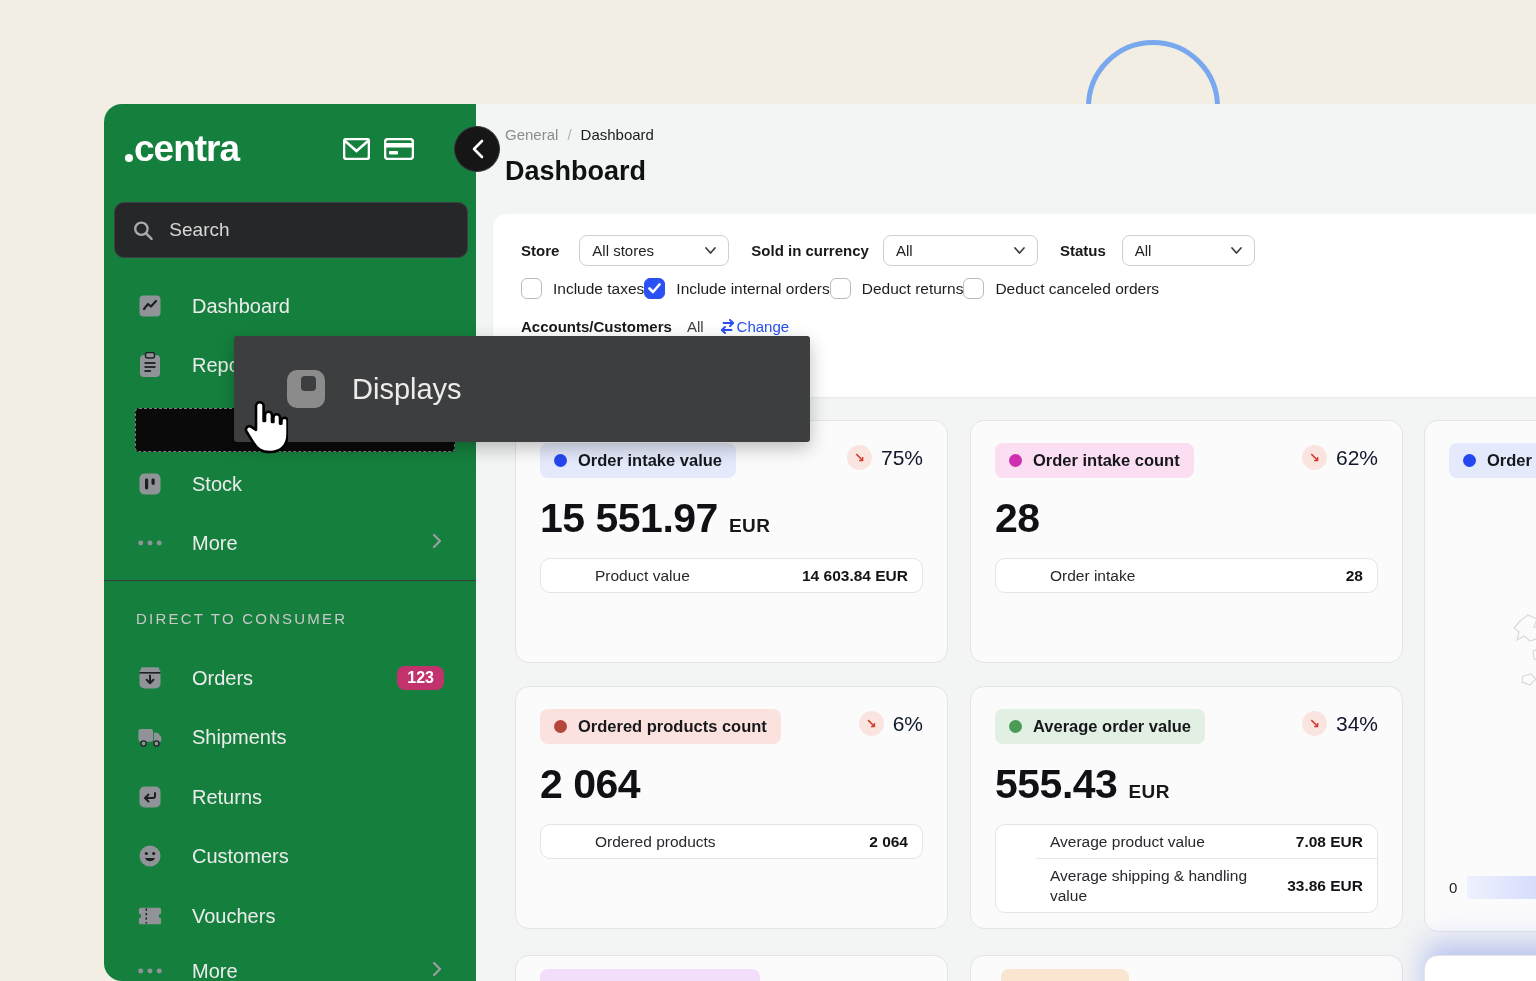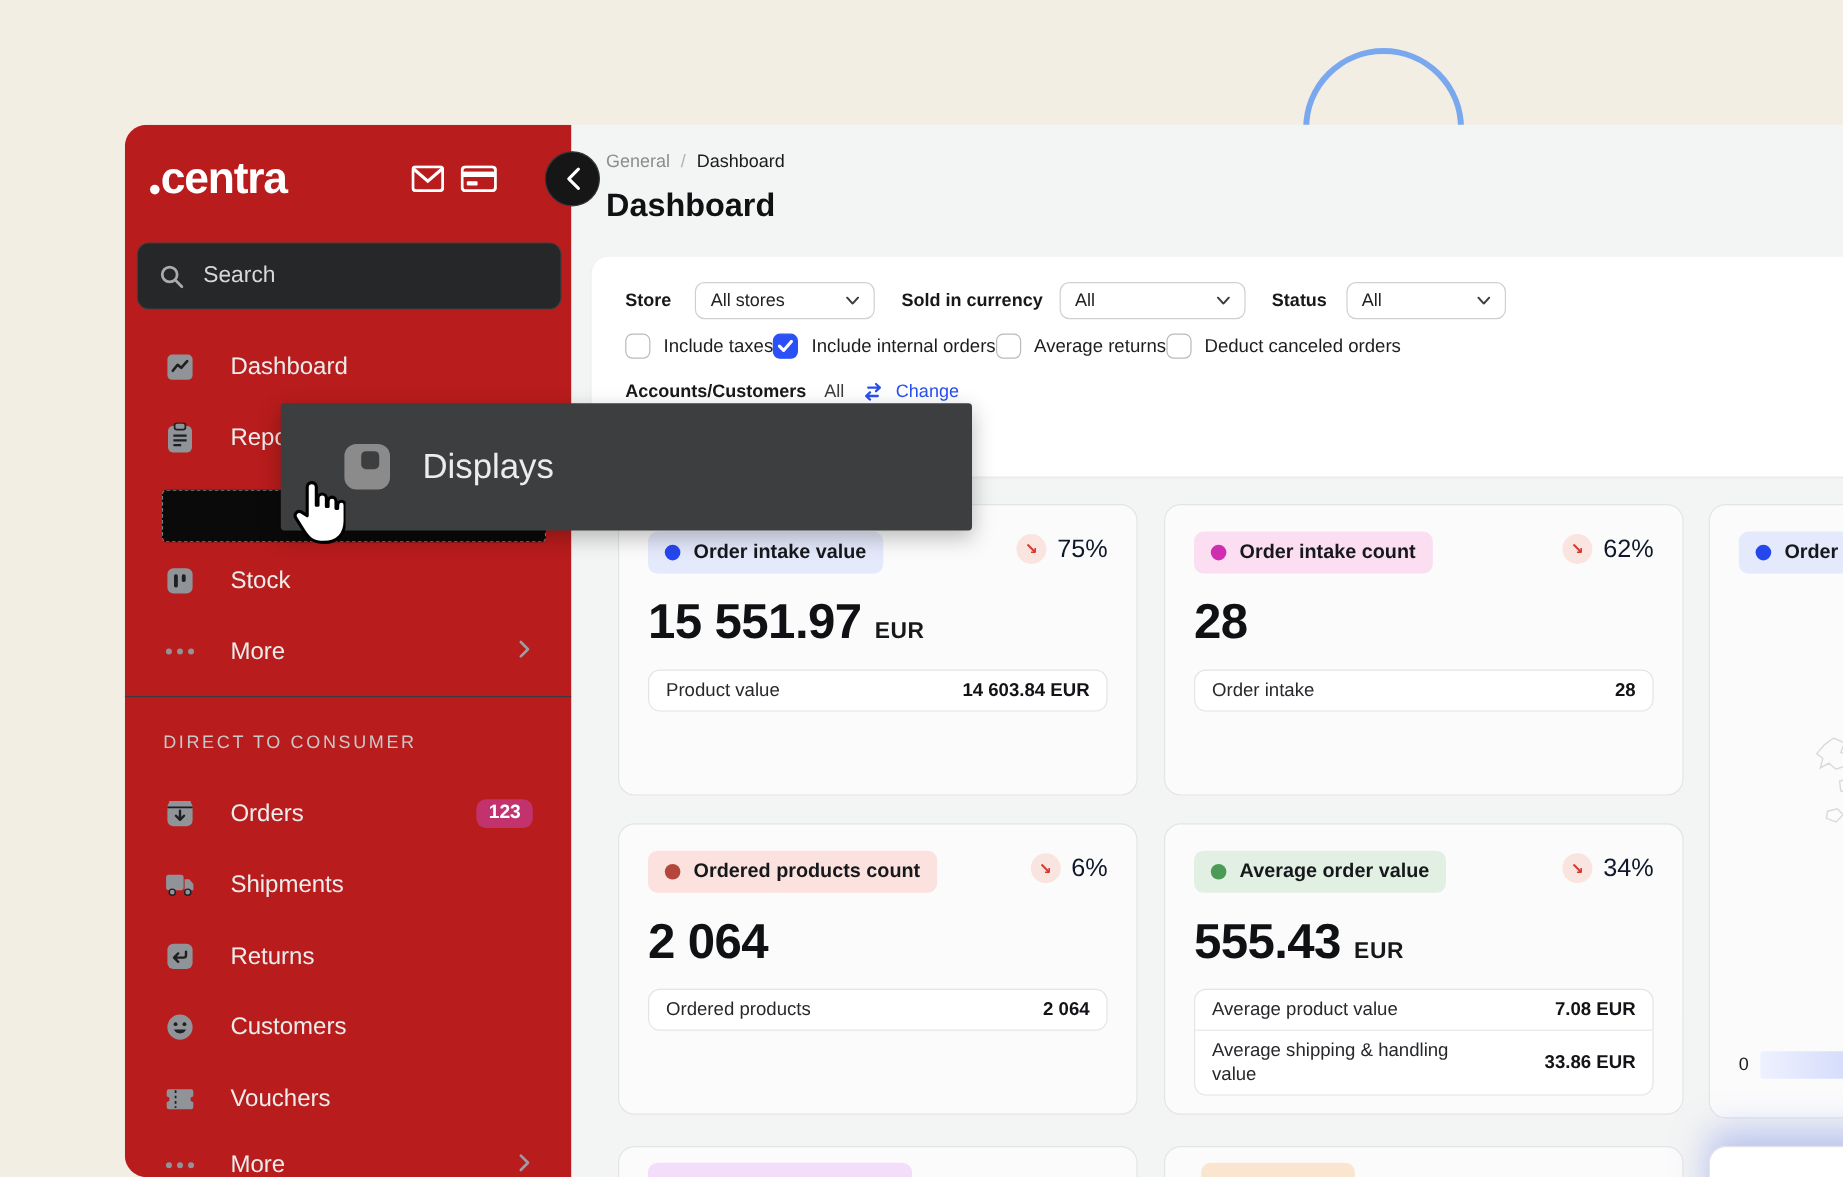--- a/index.html
+++ b/index.html
@@ -16,21 +16,21 @@
   }
   
   .app {
     position:absolute; left:104px; top:104px; right:0; bottom:0;
     background:#f3f4f4; border-top-left-radius:18px; border-bottom-left-radius:18px;
     overflow:hidden; z-index:2;
   }
   
   .sidebar {
     position:absolute; left:0; top:0; width:372px; height:100%;
-    background:#b91c1c; color:#ededed;
+    background:#15803d; color:#ededed;
   }
   .logo-row { position:absolute; left:30px; top:24px; right:0; height:52px; }
   .logo { font-size:37px; font-weight:700; letter-spacing:-1px; color:#fff; position:relative; }
   .logo::before { content:""; position:absolute; left:-9px; bottom:7px; width:8px; height:8px; background:#fff; border-radius:50%; }
   .top-icons { position:absolute; right:62px; top:10px; display:flex; gap:14px; align-items:center; }
   .top-icons svg { display:block; }
   .collapse-btn {
     position:absolute; left:350px; top:22px; width:46px; height:46px; border-radius:50%;
     background:#161617; border:1px solid #35353a; display:flex; align-items:center; justify-content:center;
   }
@@ -96,21 +96,21 @@
   .cb-item { display:flex; align-items:center; gap:11px; }
   .cb {
     width:21px; height:21px; border:1.5px solid #b9babd; border-radius:6px; background:#fff;
     display:flex; align-items:center; justify-content:center;
   }
   .cb.checked { background:#2b50f5; border-color:#2b50f5; }
   .cb-lbl { font-size:15.5px; color:#1c1d1f; }
   .f-row3 { position:absolute; left:28px; top:104px; display:flex; align-items:center; gap:15px; }
   .acct-label { font-size:15px; font-weight:700; color:#17181a; }
   .acct-value { font-size:15px; color:#3c3d3f; }
-  .change-link { display:flex; align-items:center; gap:11px; }
+  .change-link { display:flex; align-items:center; gap:1px; }
   .change-lbl { font-size:15px; font-weight:500; color:#2850f0; }
   
   .card {
     position:absolute; width:433px; height:243px;
     background:#fbfbfc; border:1.5px solid #e4e4e7; border-radius:14px;
     padding:22px 24px;
   }
   .pill {
     display:inline-flex; align-items:center; gap:11px;
     padding:8px 14px; border-radius:8px;
@@ -120,21 +120,21 @@
   .delta { position:absolute; right:24px; top:24px; display:flex; align-items:center; gap:9px; }
   .trend-chip {
     width:25px; height:25px; border-radius:50%; background:#fae4e0;
     display:flex; align-items:center; justify-content:center;
   }
   .trend-glyph { font-size:13px; color:#d5392d; font-weight:700; line-height:1; }
   .delta-pct { font-size:21px; font-weight:400; color:#0f172a; }
   .big-row { margin-top:17px; display:flex; align-items:baseline; gap:11px; }
   .big-value { font-size:41px; font-weight:700; color:#101114; letter-spacing:-0.5px; }
   .big-unit { font-size:19px; font-weight:700; color:#17181a; letter-spacing:0.5px; }
-  .mini-table { margin-top:16px; background:#fff; border:1px solid #e3e4e6; border-radius:10px; overflow:hidden; }
+  .mini-table { margin-top:16px; background:#fff; border:1px solid #e3e4e6; border-radius:10px; overflow:hidden;padding-left:40px; }
   .mini-row { display:flex; justify-content:space-between; align-items:center; padding:7px 14px; }
   .mini-row + .mini-row { border-top:1px solid #e6e7e9; }
   .mini-label { font-size:15.5px; color:#26282c; max-width:215px; line-height:1.25; }
   .mini-value { font-size:15.5px; font-weight:600; color:#131417; white-space:nowrap; }
   
   .map-card { height:512px; }
   .map-svg { position:absolute; left:0; top:105px; }
   .map-legend { position:absolute; left:24px; bottom:32px; display:flex; align-items:center; gap:10px; }
   .legend-min { font-size:15px; color:#1b1c1e; }
   .legend-bar { width:330px; height:23px; border-radius:2px; background:linear-gradient(90deg,#eef1fe 0%,#aab9f6 60%,#8da2f2 100%); }
@@ -356,21 +356,21 @@
         <span class="cb-item">
           <span class="cb checked">
             <svg width="13" height="11" viewBox="0 0 13 11">
                 <path d="M1.5 5.5 L5 9 L11.5 1.5" fill="none" stroke="#fff" stroke-width="2.6" stroke-linecap="round" stroke-linejoin="round"></path>
               </svg>
           </span>
           <span class="cb-lbl">Include internal orders</span>
         </span>
         <span class="cb-item">
           <span class="cb"></span>
-          <span class="cb-lbl">Average returns</span>
+          <span class="cb-lbl">Deduct returns</span>
         </span>
         <span class="cb-item">
           <span class="cb"></span>
           <span class="cb-lbl">Deduct canceled orders</span>
         </span>
       </div>
 
       <div class="f-row3">
         <span class="acct-label">Accounts/Customers</span>
         <span class="acct-value">All</span>

